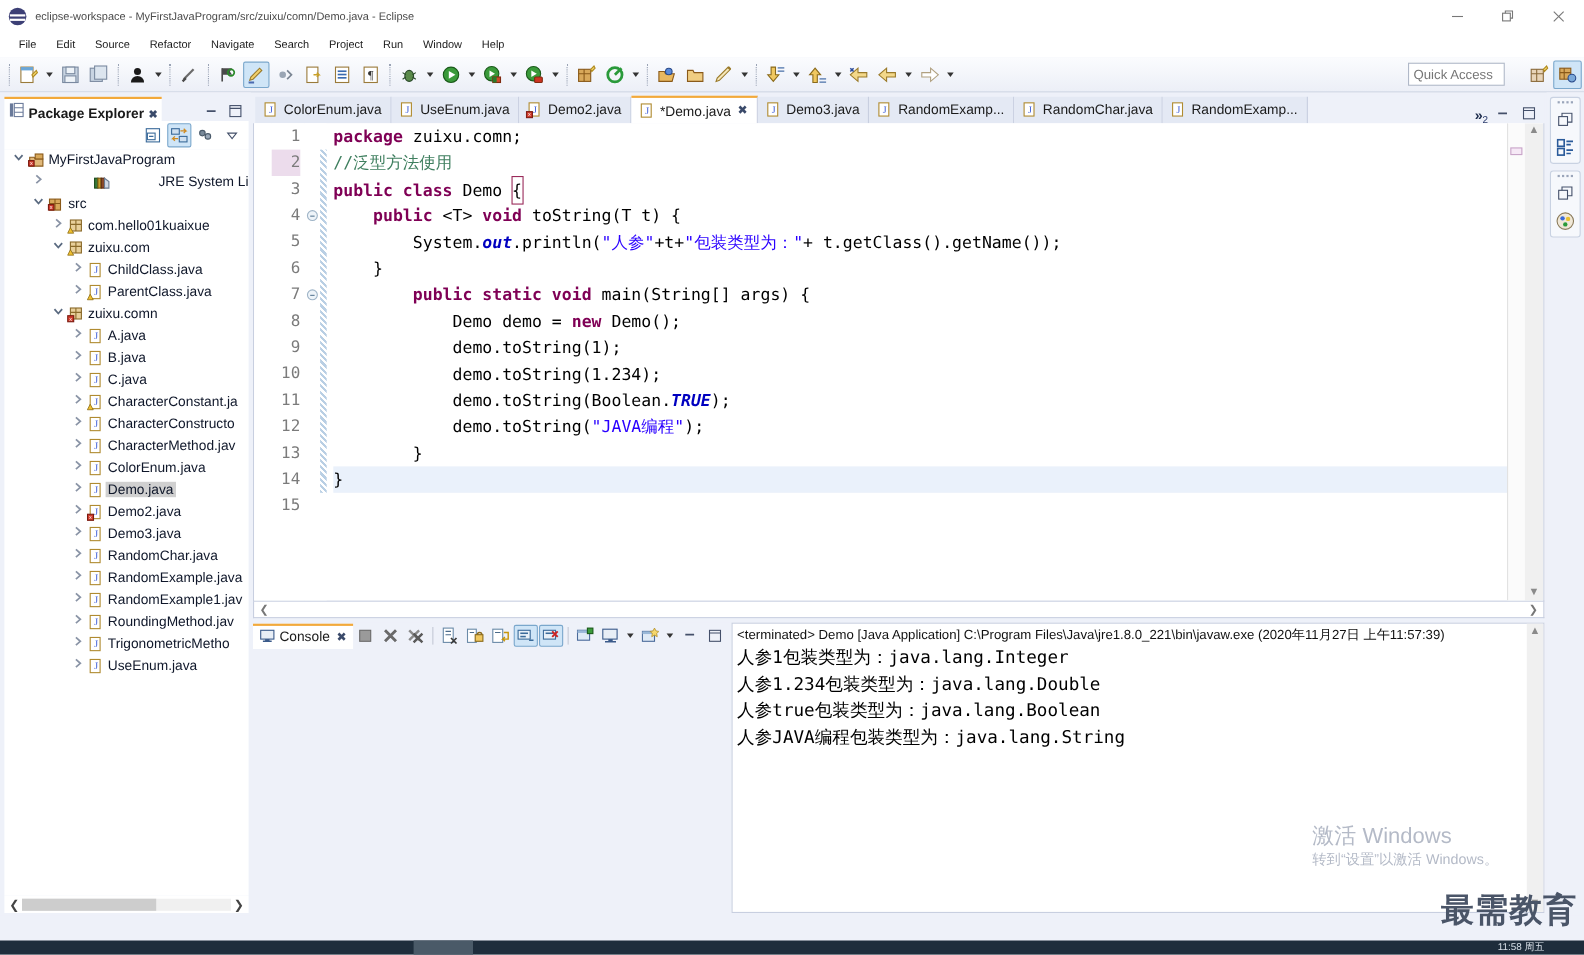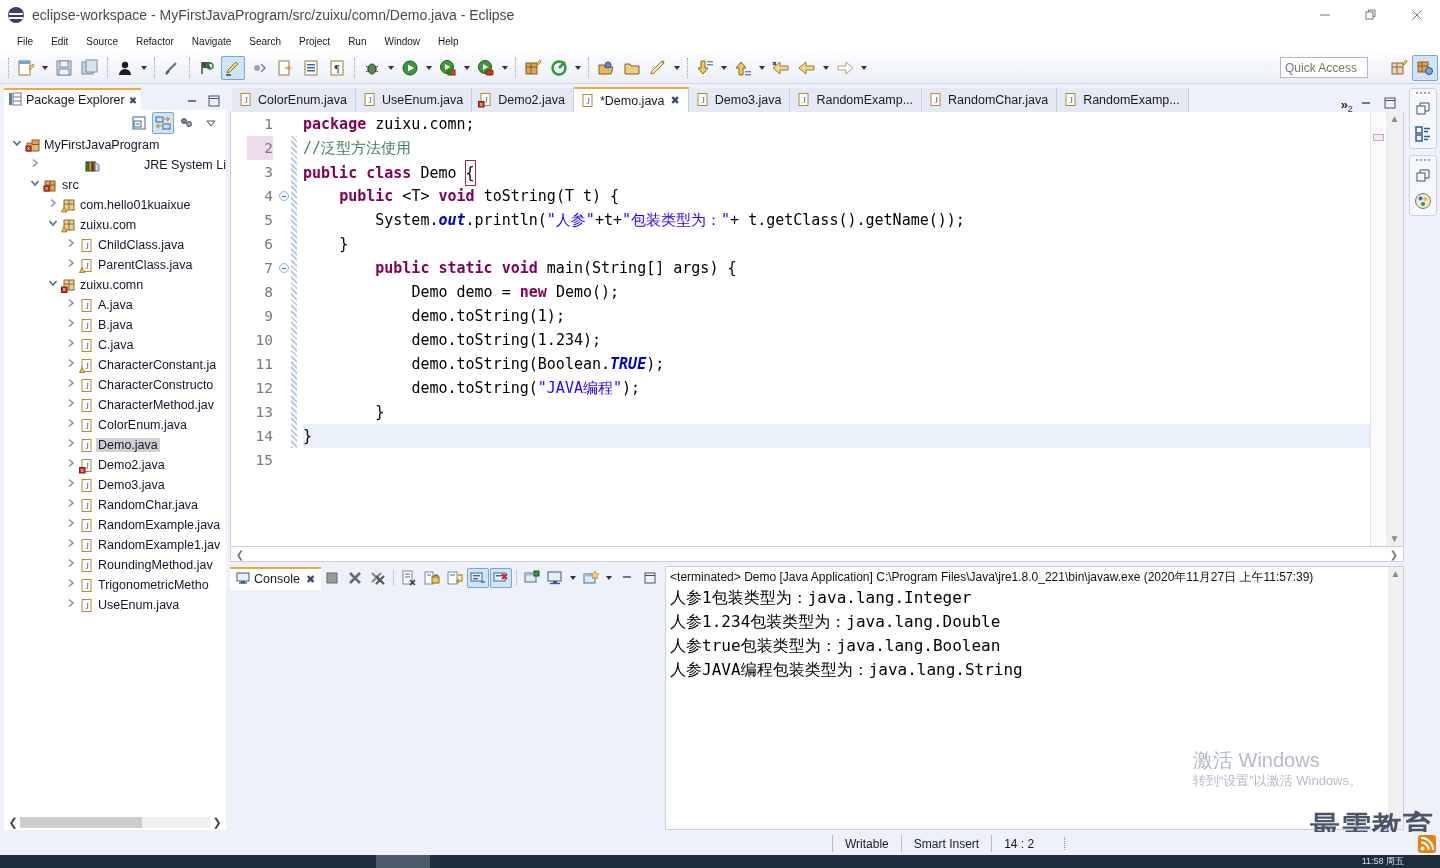--- a/index.html
+++ b/index.html
@@ -33,21 +33,21 @@
   }
   .tb-icon::before {
     content: ""; position: absolute; left: 1px; right: 1px; top: 6px;
     height: 2px; background: #fff;
   }
   .tb-icon::after {
     content: ""; position: absolute; left: 1px; right: 1px; top: 10px;
     height: 2px; background: #fff;
   }
   .tb-title {
-    font-size: 14px; color: #4a4a4a; white-space: nowrap;
+    font-size: 10px; color: #4a4a4a; white-space: nowrap;
   }
   .win-ctrls {
     position: absolute; right: 0; top: 0; height: 30px;
     display: flex; align-items: center;
   }
   .win-btn {
     width: 46px; height: 30px;
     display: flex; align-items: center; justify-content: center;
     color: #6b6b6b; font-size: 13px;
   }
@@ -114,24 +114,24 @@
   .pkg-panel {
     width: 228px; flex: 0 0 228px;
     display: flex; flex-direction: column;
     background: #eef1f9;
     padding: 2px 2px 2px 4px;
   }
   .view-tabrow {
     height: 24px; display: flex; align-items: flex-end; position: relative;
   }
   .view-tab {
-    display: flex; align-items: center; height: 22px;
+    display: flex; align-items: flex-end; height: 22px;
     background: #ffffff; padding: 0 4px 0 4px;
     border-top: 2px solid #f2a93b;
-    font-size: 12.5px; color: #1a1a1a;
+    font-size: 12.5px; color: #1a1a1a; font-weight: bold;
   }
   .view-tab .vt-label { margin: 0 4px; }
   .view-ctrls {
     margin-left: auto; display: flex; align-items: center; gap: 10px;
     padding-right: 6px; color: #4a5568;
   }
   .pkg-toolbar {
     height: 26px; background: #ffffff;
     display: flex; align-items: center; justify-content: flex-end;
     padding-right: 4px; gap: 2px;
@@ -1370,35 +1370,18 @@
       </div>
     </div>
   </div>
 
   <div class="wm-activate">
     <div class="l1">激活 Windows</div>
     <div class="l2">转到“设置”以激活 Windows。</div>
   </div>
   <div class="wm-brand">最需教育</div>
 
-  <div class="statusbar">
-    <div style="width:832px;"></div>
-    <div class="sb-div"></div>
-    <div class="sb-cell">Writable</div>
-    <div class="sb-div"></div>
-    <div class="sb-cell">Smart Insert</div>
-    <div class="sb-div"></div>
-    <div class="sb-cell">14 : 2</div>
-    <div class="sb-dots"></div>
-    <div class="rss-badge">
-      <svg width="18" height="18" viewBox="0 0 18 18">
-        <circle cx="4.5" cy="13.5" r="2" fill="#fff"></circle>
-        <path d="M3 8.5 a6.5 6.5 0 0 1 6.5 6.5 h2.2 A8.7 8.7 0 0 0 3 6.3z" fill="#fff"></path>
-        <path d="M3 4 a11 11 0 0 1 11 11 h2.2 A13.2 13.2 0 0 0 3 1.8z" fill="#fff"></path>
-      </svg>
-    </div>
-  </div>
 
   <div class="taskbar">
     <div class="seg"></div>
     <div class="tb-time">11:58 周五</div>
   </div>
 </div>
 
 </body></html>

